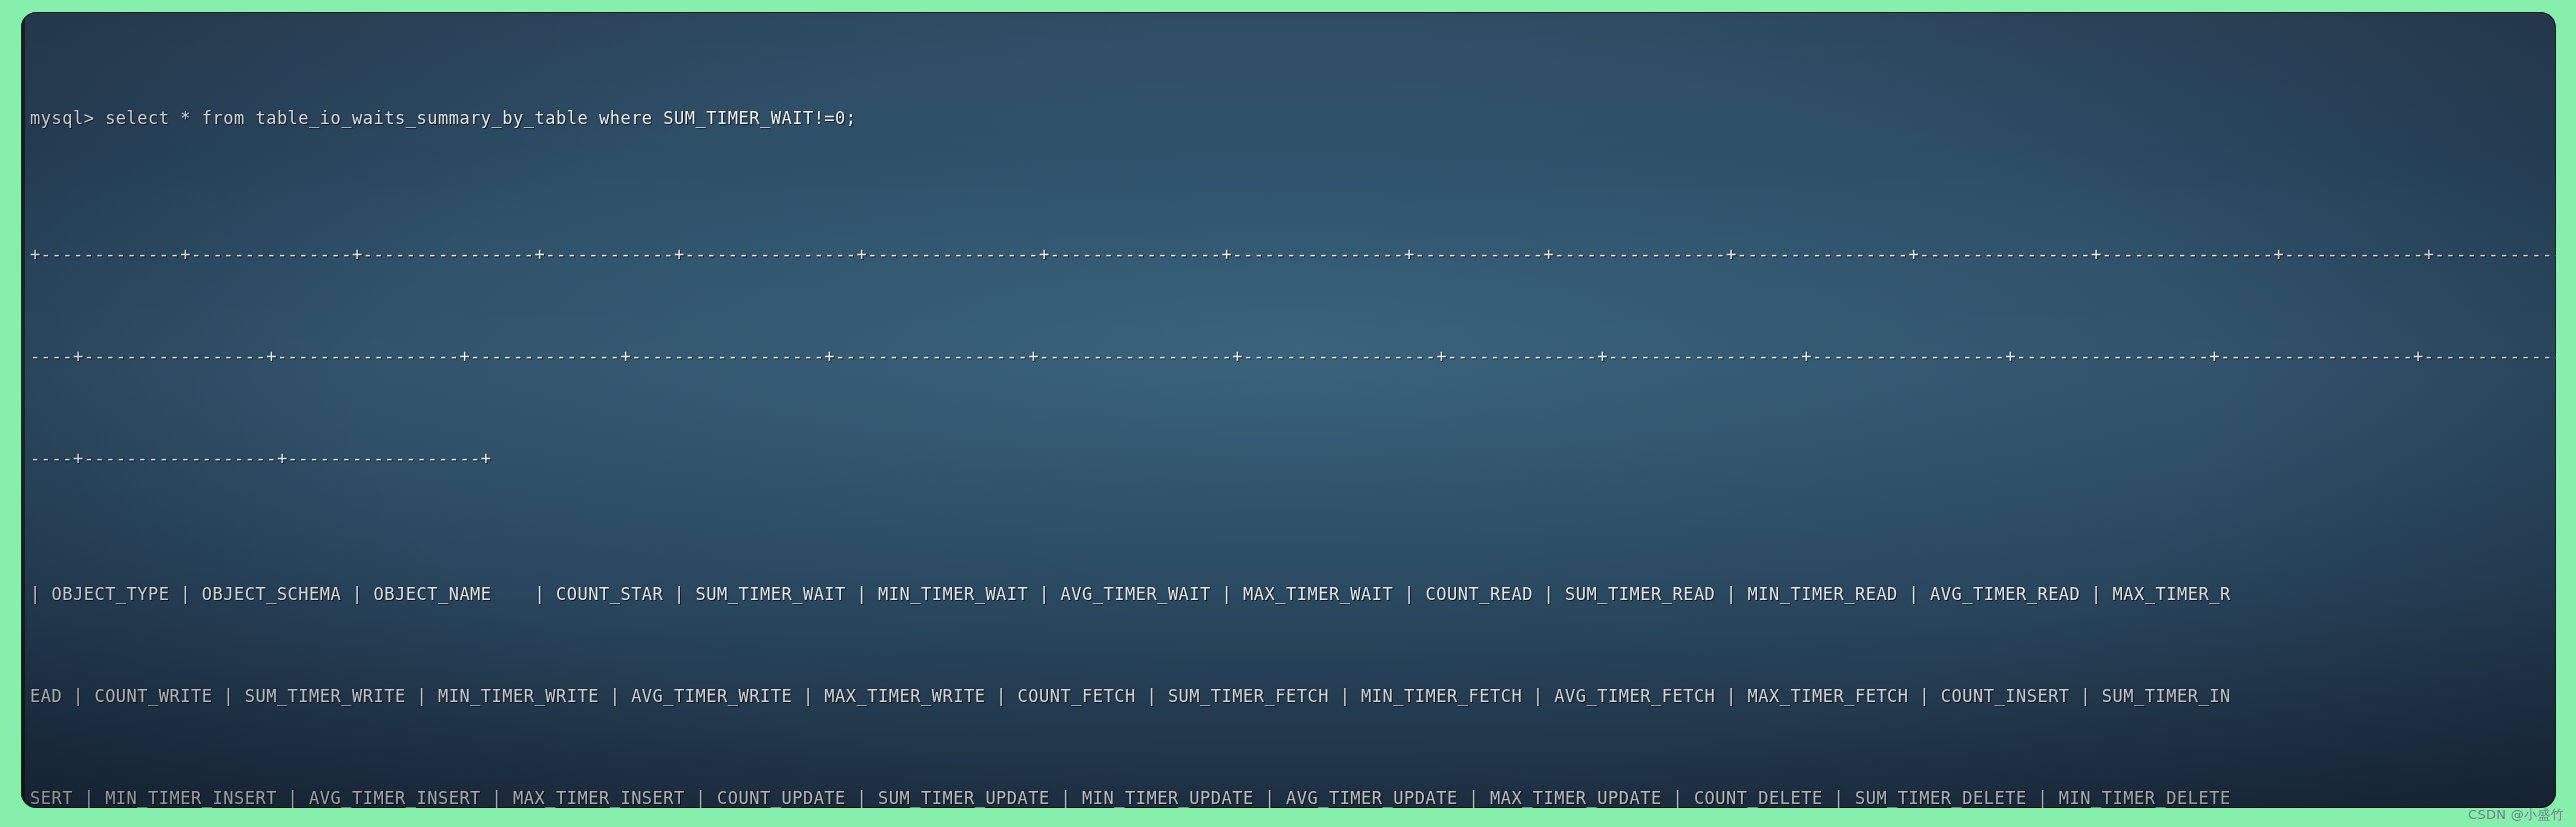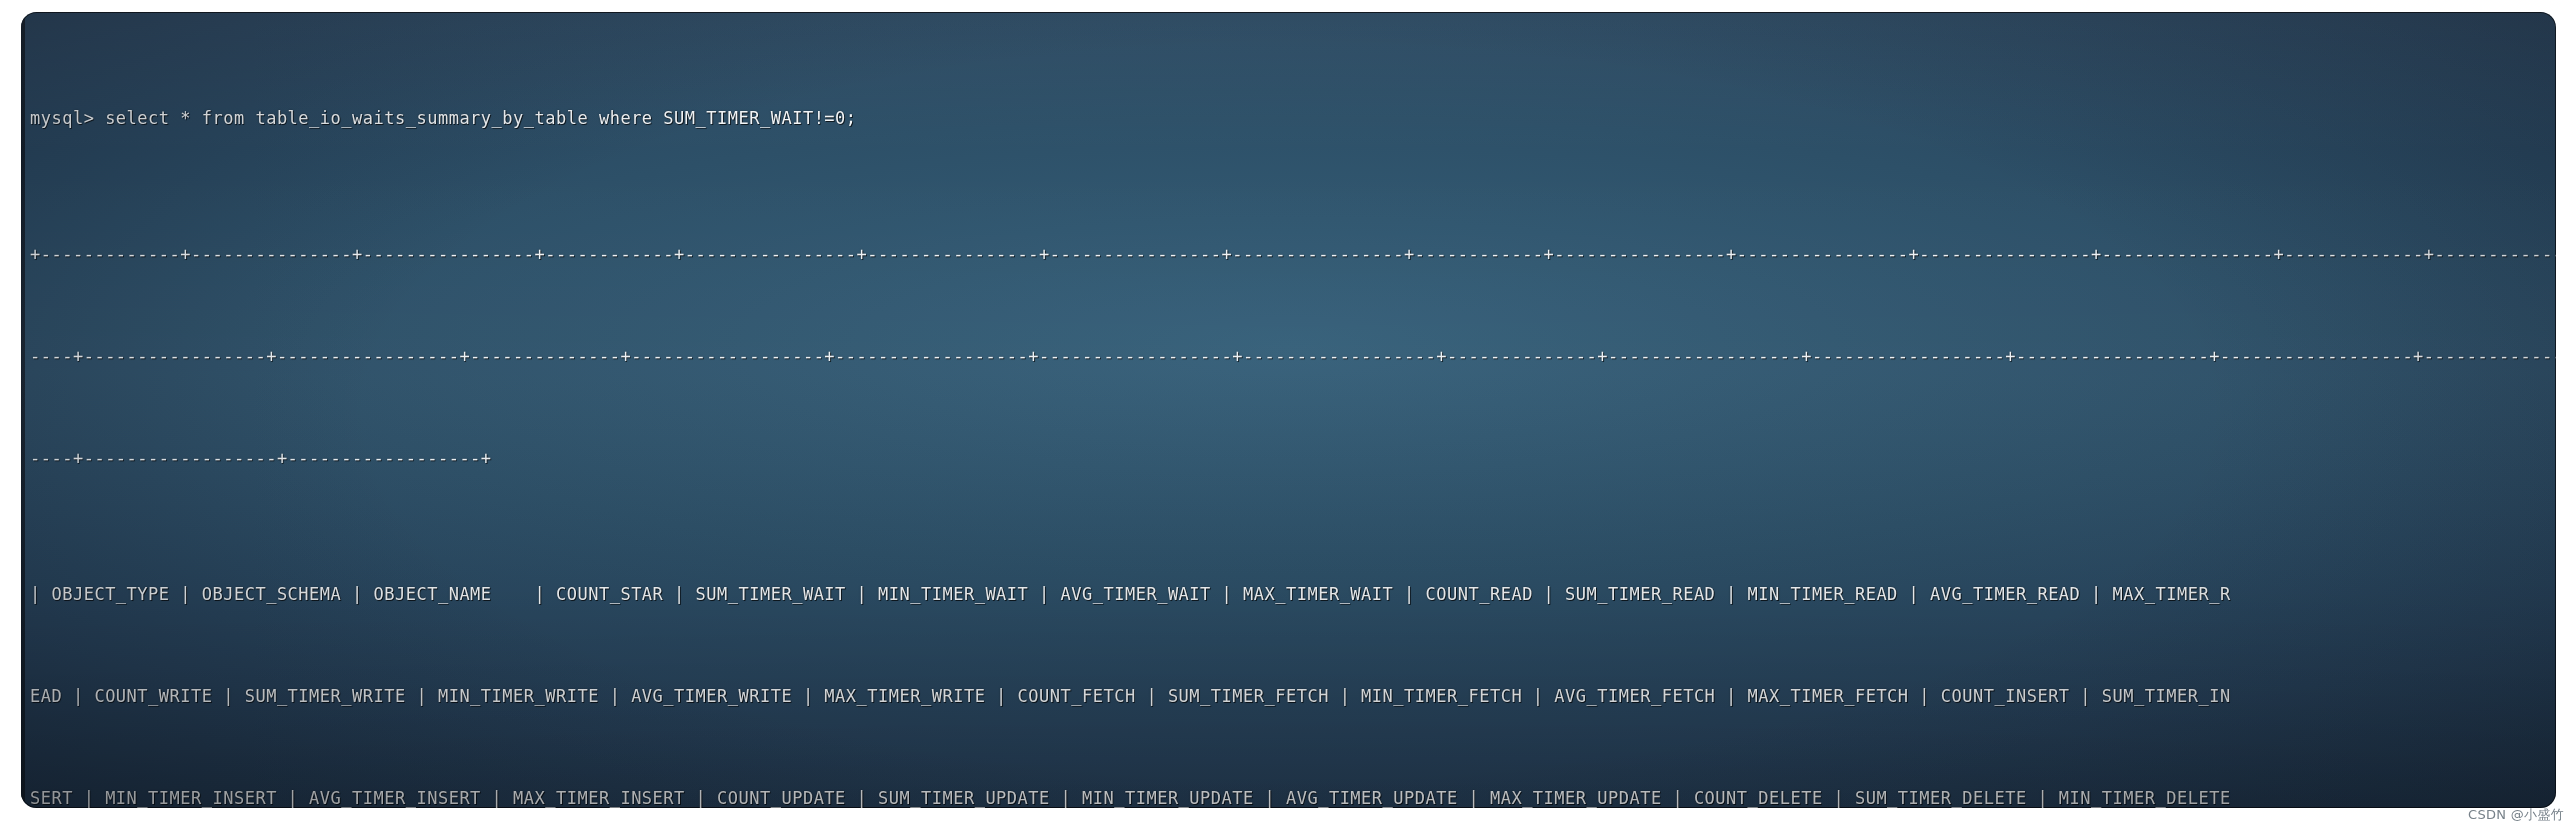--- a/index.html
+++ b/index.html
@@ -13,21 +13,21 @@
     height: 827px;
     overflow: hidden;
     font-family: "DejaVu Sans Mono", "Liberation Mono", monospace;
   }
 
   
   #page {
     position: relative;
     width: 2576px;
     height: 827px;
-    background: #ffffff;
+    background: #86efac;
   }
 
   
   #terminal-window {
     position: absolute;
     left: 20.6px;
     top: 12px;
     width: 2535px;
     height: 796px;
     border-radius: 15.4px;

